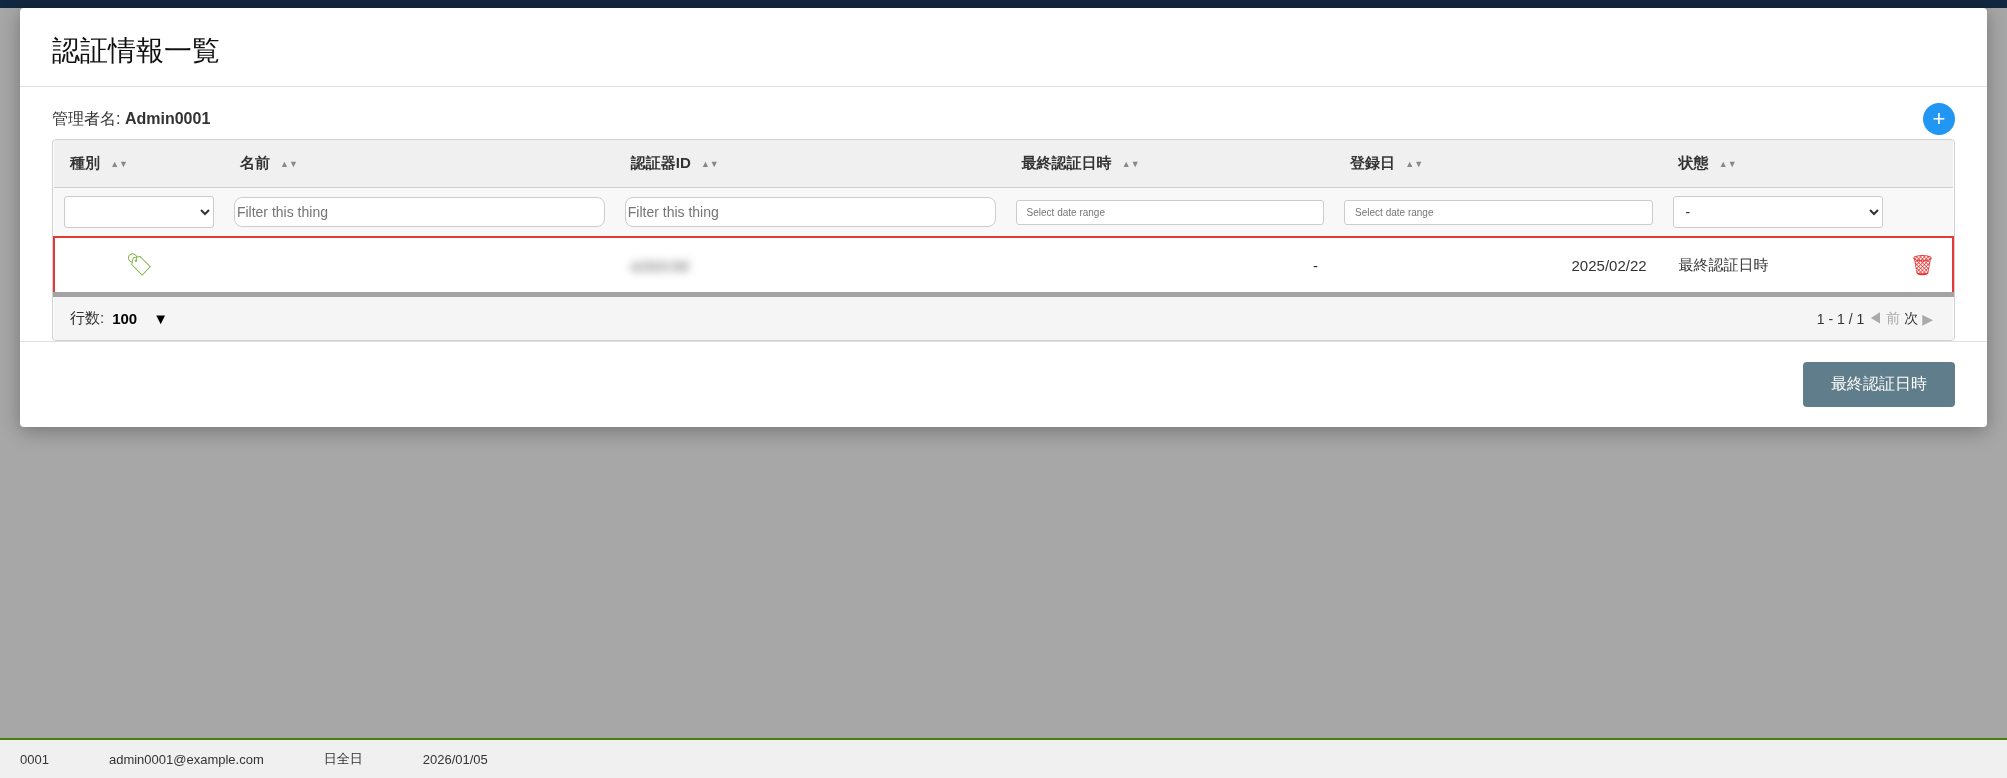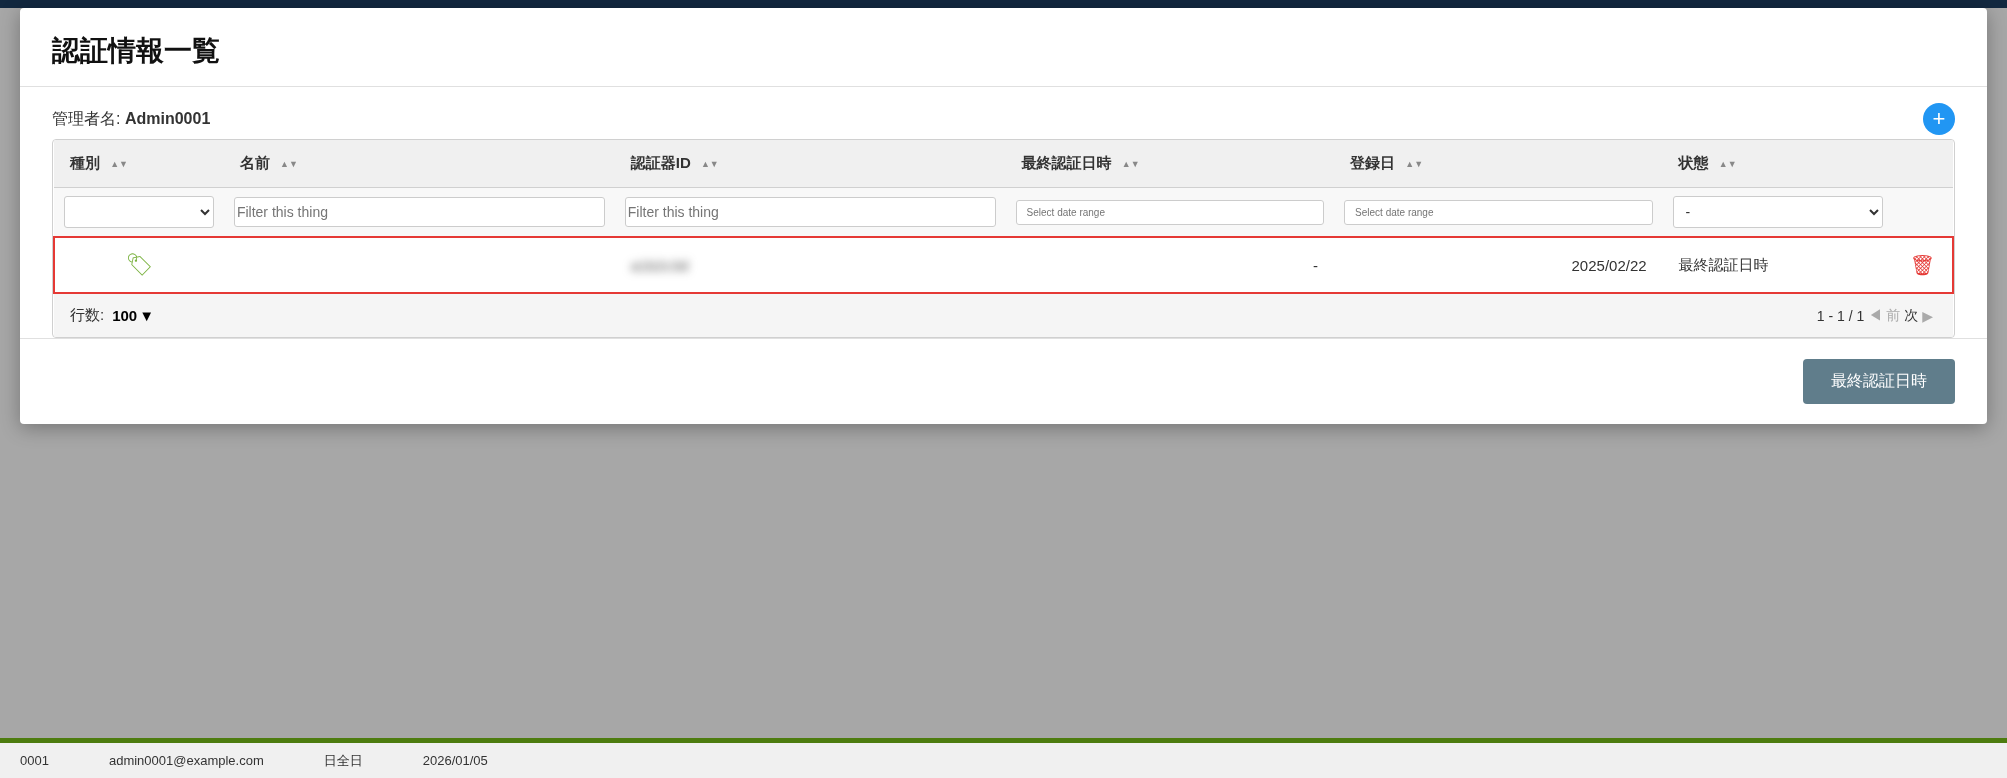--- a/index.html
+++ b/index.html
@@ -46,21 +46,21 @@
       padding: 0;
     }
 
     .modal-header {
       padding: 24px 32px 16px 32px;
       border-bottom: 1px solid #e0e0e0;
     }
 
     .modal-title {
       font-size: 28px;
-      font-weight: bold;
+      font-weight: normal;
       color: #111;
     }
 
     .modal-body {
       padding: 16px 32px 0 32px;
     }
 
     .admin-row {
       display: flex;
       align-items: center;
@@ -138,21 +138,21 @@
       font-size: 15px;
     }
 
     .filter-cell {
       padding: 8px 10px;
     }
 
     .filter-input {
       width: 100%;
       border: 1px solid #ccc;
-      border-radius: 3px;
+      border-radius: 8px;
       padding: 6px 2px;
       font-size: 14px;
       color: #4c1d95;
       background: #fff;
       outline: none;
     }
 
     .filter-select {
       width: 100%;
       border: 1px solid #ccc;
@@ -200,21 +200,21 @@
     .text-right {
       text-align: right;
     }
 
     .text-center {
       text-align: center;
     }
 
     .footer-row {
       background: #f5f5f5;
-      border-top: 1px solid #a3a3a3;
+      border-top: 5px solid #a3a3a3;
     }
 
     .footer-row td {
       border-bottom: none;
       padding: 12px 16px;
     }
 
     .footer-content {
       display: flex;
       align-items: center;
@@ -229,21 +229,21 @@
     }
 
     .rows-dropdown {
       font-size: 15px;
       font-weight: bold;
       cursor: pointer;
       border: none;
       background: transparent;
       display: inline-flex;
       align-items: center;
-      gap: 2px;
+      gap: 16px;
     }
 
     .pagination {
       display: flex;
       align-items: center;
       gap: 0;
       font-size: 14px;
       color: #333;
     }
 
@@ -291,21 +291,21 @@
       left: 0;
       right: 0;
       height: 40px;
       background: #f0f0f0;
       display: flex;
       align-items: center;
       padding: 0 20px;
       gap: 60px;
       font-size: 13px;
       color: #333;
-      border-top: 5px solid #4d7c0f;
+      border-top: 2px solid #4d7c0f;
     }
   </style>
 </head>
 <body>
 
 <div class="background-bar"></div>
 
 <div class="modal-overlay"></div>
 
 <div class="modal">

